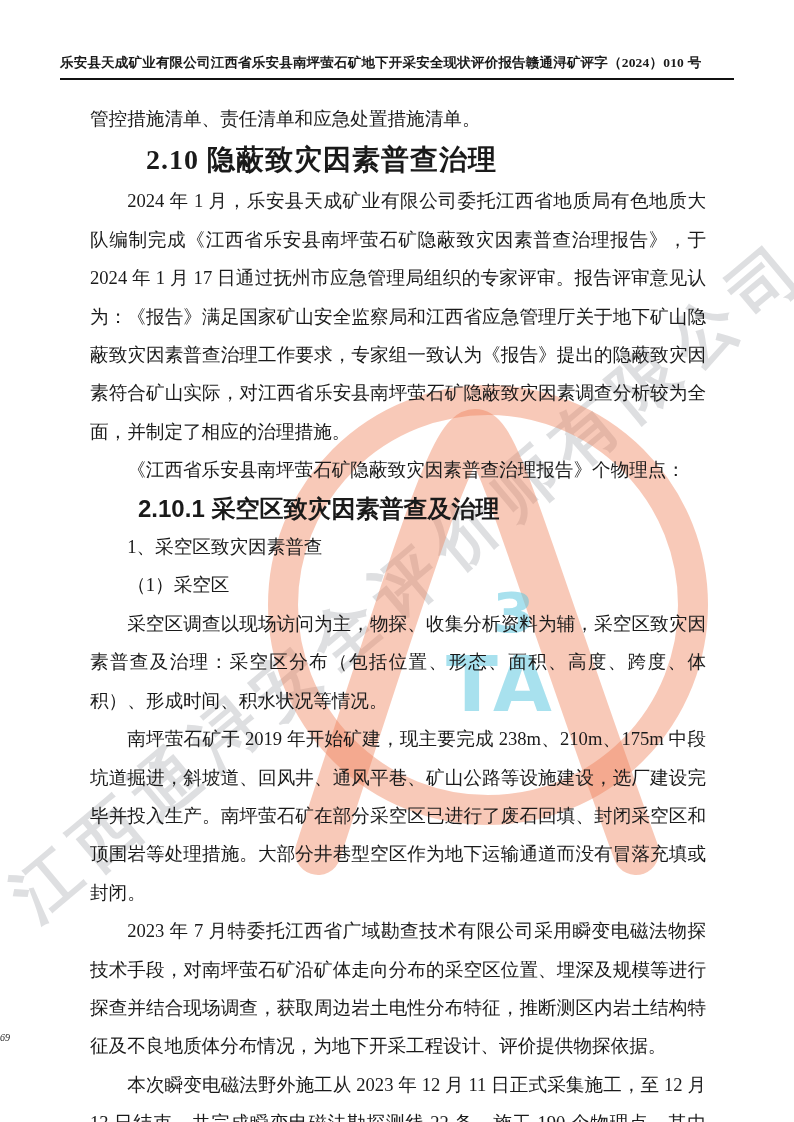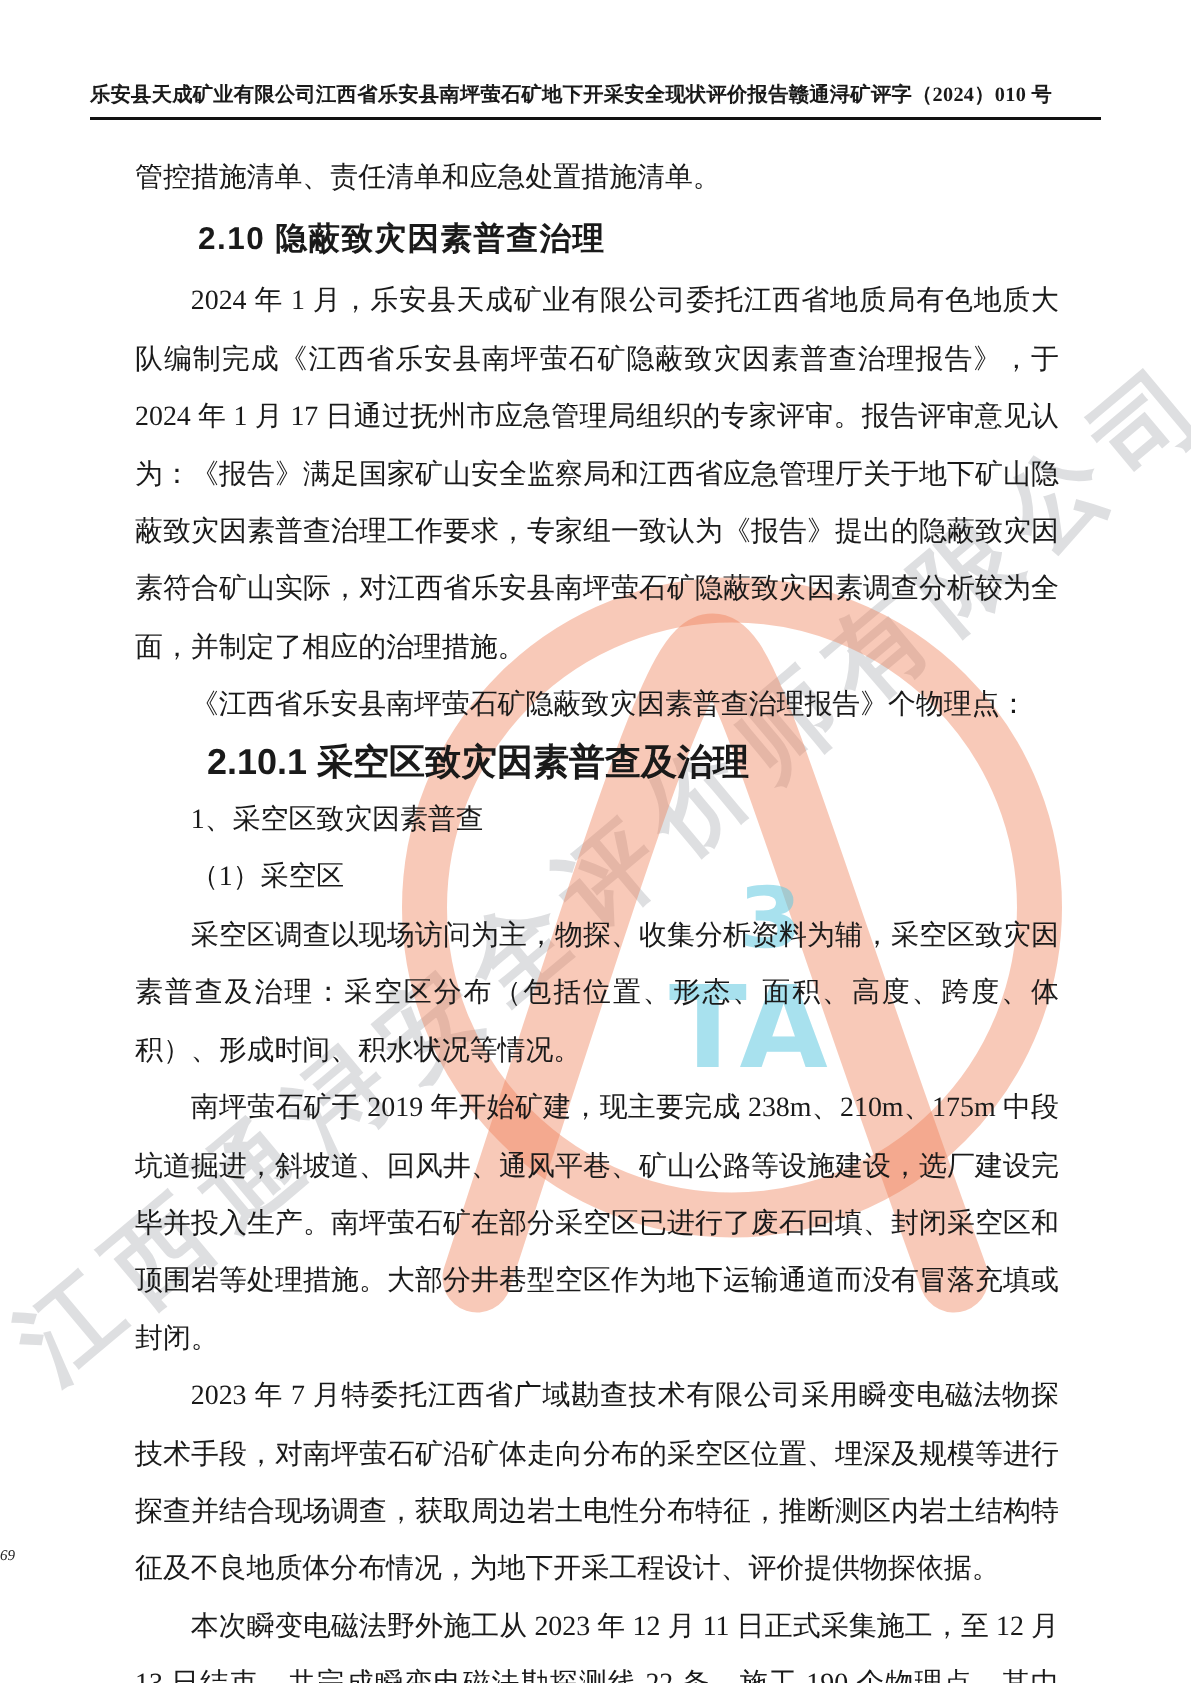--- a/index.html
+++ b/index.html
@@ -55,22 +55,22 @@
   }
   
   .main{
     position:absolute;left:90px;top:100px;width:616px;
     font-size:18.6px;line-height:38.4px;text-align:justify;
   }
   .main p{margin:0;text-indent:2em;}
   .main p.noindent{text-indent:0;}
   .h2{
     margin:14px 0 0 0;
-    font-size:21px;font-weight:bold;line-height:44px;
-    font-family:Liberation Sans, sans-serif;
+    font-size:28px;font-weight:bold;line-height:44px;
+    font-family:Liberation Serif, serif;
     letter-spacing:1px;text-indent:0;
   }
   .h3{
     margin:0;font-size:24px;font-weight:bold;line-height:38.4px;
     font-family:"Liberation Sans","DejaVu Sans",sans-serif;
     text-indent:0;
   }
   .li1{text-indent:2em;}
   .li2{text-indent:1.6em;}
   

